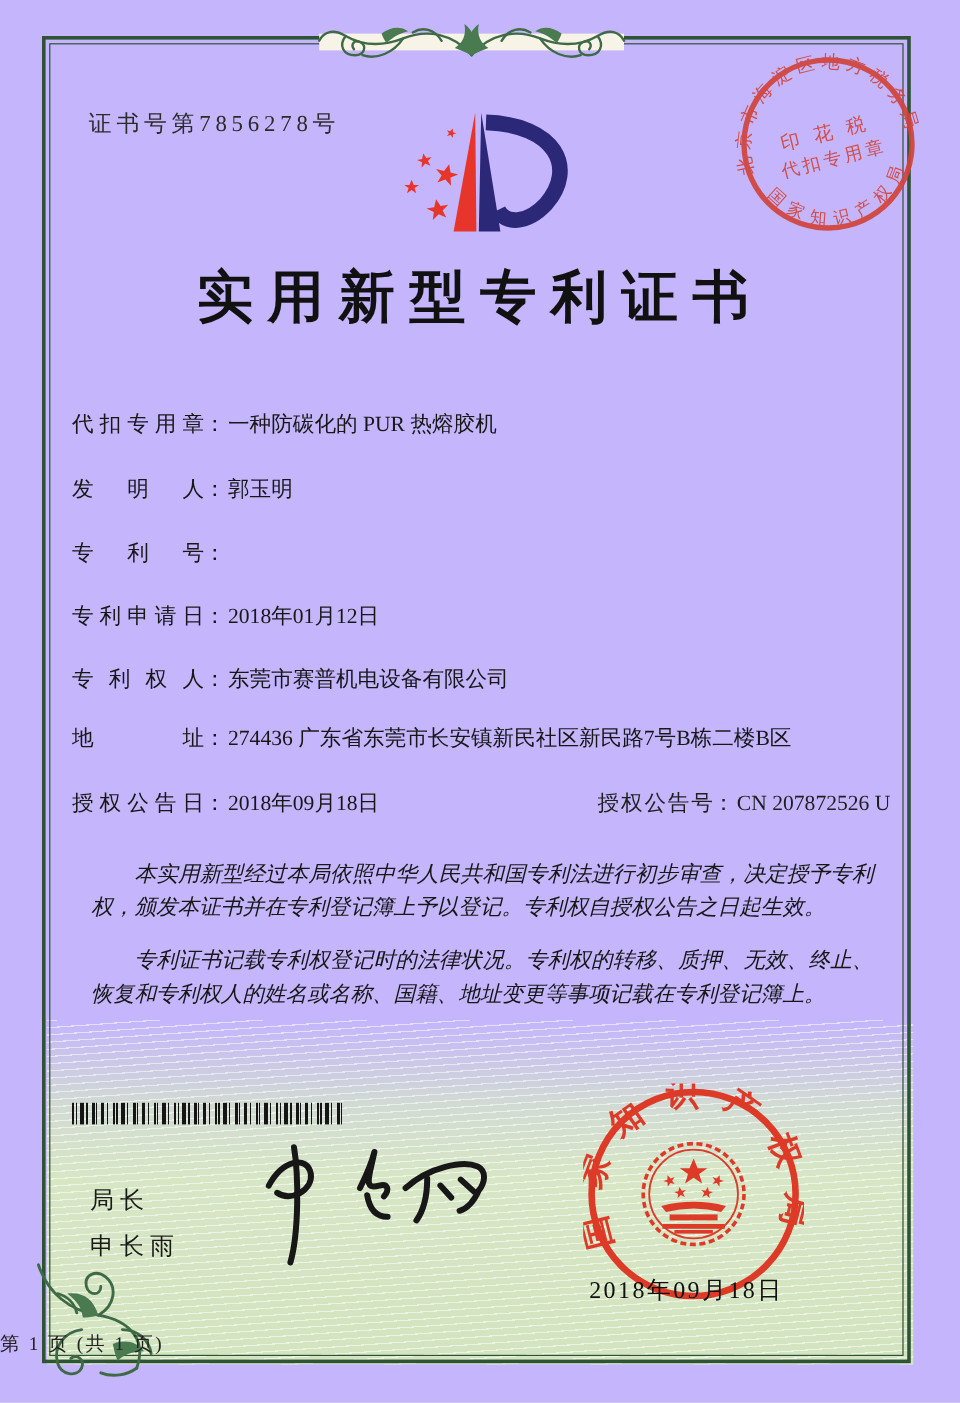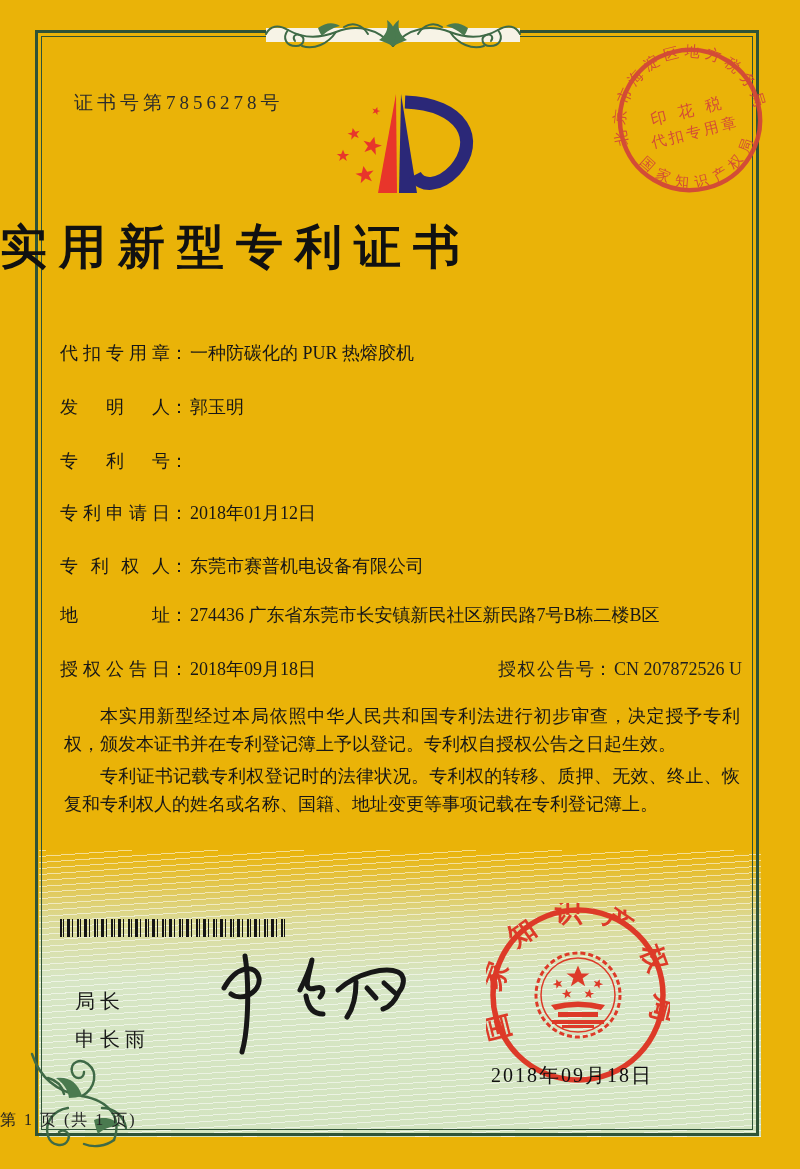--- a/index.html
+++ b/index.html
@@ -1,18 +1,18 @@
 <!DOCTYPE html>
 <html><head>
 <meta charset="utf-8">
 <style>
   html,body{margin:0;padding:0;background:#e9e4d4;}
   .page{
     position:relative; width:800px; height:1169px; margin:0 auto;
-    background:#eab308; overflow:hidden;
+    background:#c4b5fd; overflow:hidden;
     font-family:"Liberation Serif","DejaVu Serif",serif;
     color:#1f1f1f;
   }
   
   .green-zone{
     position:absolute; left:39px; top:850px; width:722px; height:287px;
     background:
       repeating-linear-gradient(176deg, rgba(255,255,255,.55) 0 1px, rgba(255,255,255,0) 1px 6px),
       linear-gradient(to bottom, rgba(214,231,197,0) 0, rgba(214,231,197,.75) 70px, #d7e6c5 130px, #d3e4c0 100%);
   }
@@ -24,37 +24,37 @@
   .frame::before{
     content:""; position:absolute; left:3px; top:3px; right:3px; bottom:3px;
     border:1px solid #2f5337;
   }
   .ornament{ position:absolute; pointer-events:none; }
   .cert-no{
     position:absolute; left:74px; top:90px; font-size:19px; letter-spacing:4px; color:#2b2b2b;
   }
   .logo{ position:absolute; left:313px; top:90px; }
   .title{
-    position:absolute; left:0; top:216px; width:100%; text-align:left;
+    position:absolute; left:0; top:216px; width:100%; text-align:center;
     font-size:47px; font-weight:bold; letter-spacing:12px; color:#111;
   }
   .field-row{
     position:absolute; left:60px; width:684px; display:flex; align-items:flex-start;
     font-size:18px; line-height:27px; color:#171717;
   }
   .flabel{ flex:none; width:110px; text-align:justify; text-align-last:justify; }
   .fcolon{ flex:none; width:20px; }
   .fvalue{ flex:1; }
   .grant-right{ position:absolute; left:498px; top:656px; display:flex; font-size:18px; line-height:27px; }
   .grant-right .flabel{ width:96px; }
   .paras{
     position:absolute; left:60px; top:698px; width:684px;
     font-size:18px; line-height:28px; text-align:justify; color:#171717;
   }
-  .paras p{ margin:4px; text-indent:2em; }
+  .paras p{ margin:16px; text-indent:2em;font-style:italic; }
   .barcode{
     position:absolute; left:60px; top:919px; width:228px; height:18px;
     background:
       repeating-linear-gradient(90deg,
         #151515 0 2px, transparent 2px 3px,
         #151515 3px 4px, transparent 4px 7px,
         #151515 7px 10px, transparent 10px 12px,
         #151515 12px 13px, transparent 13px 17px);
   }
   .officer{

